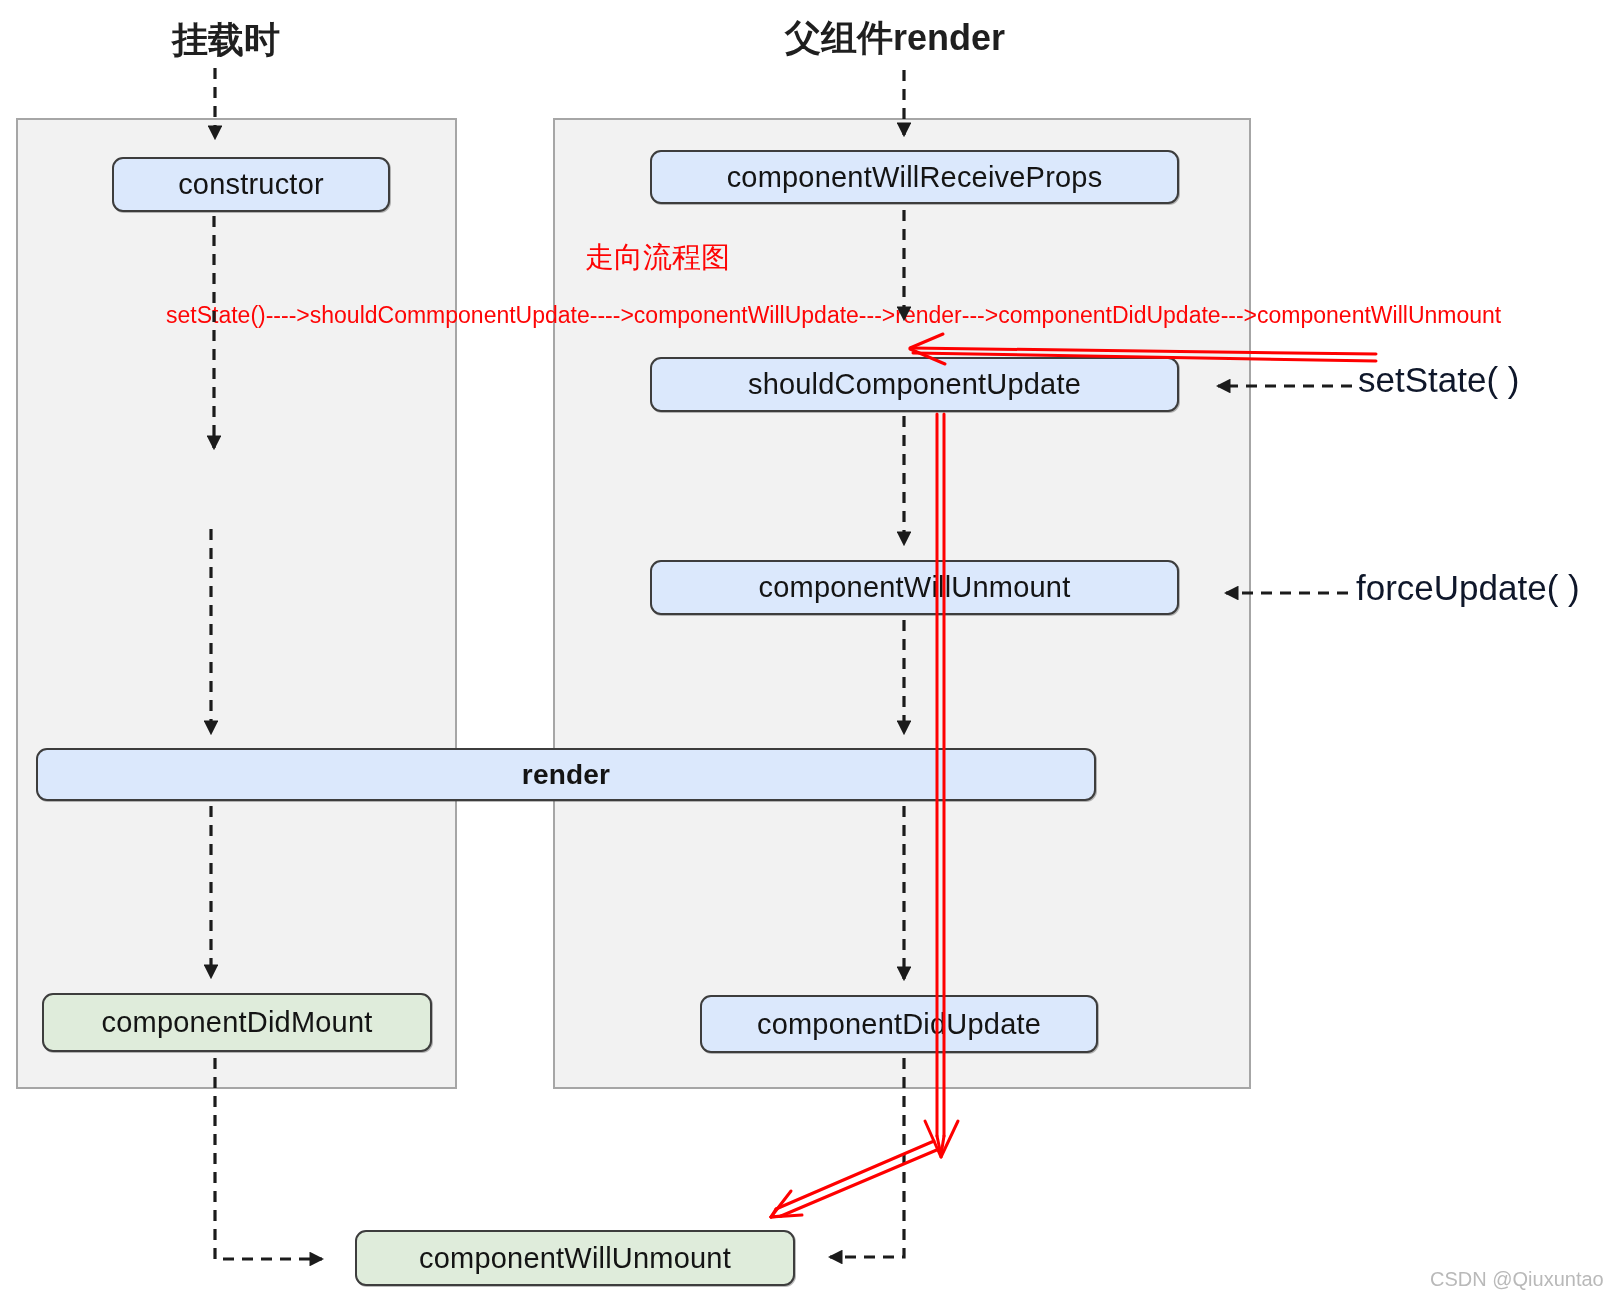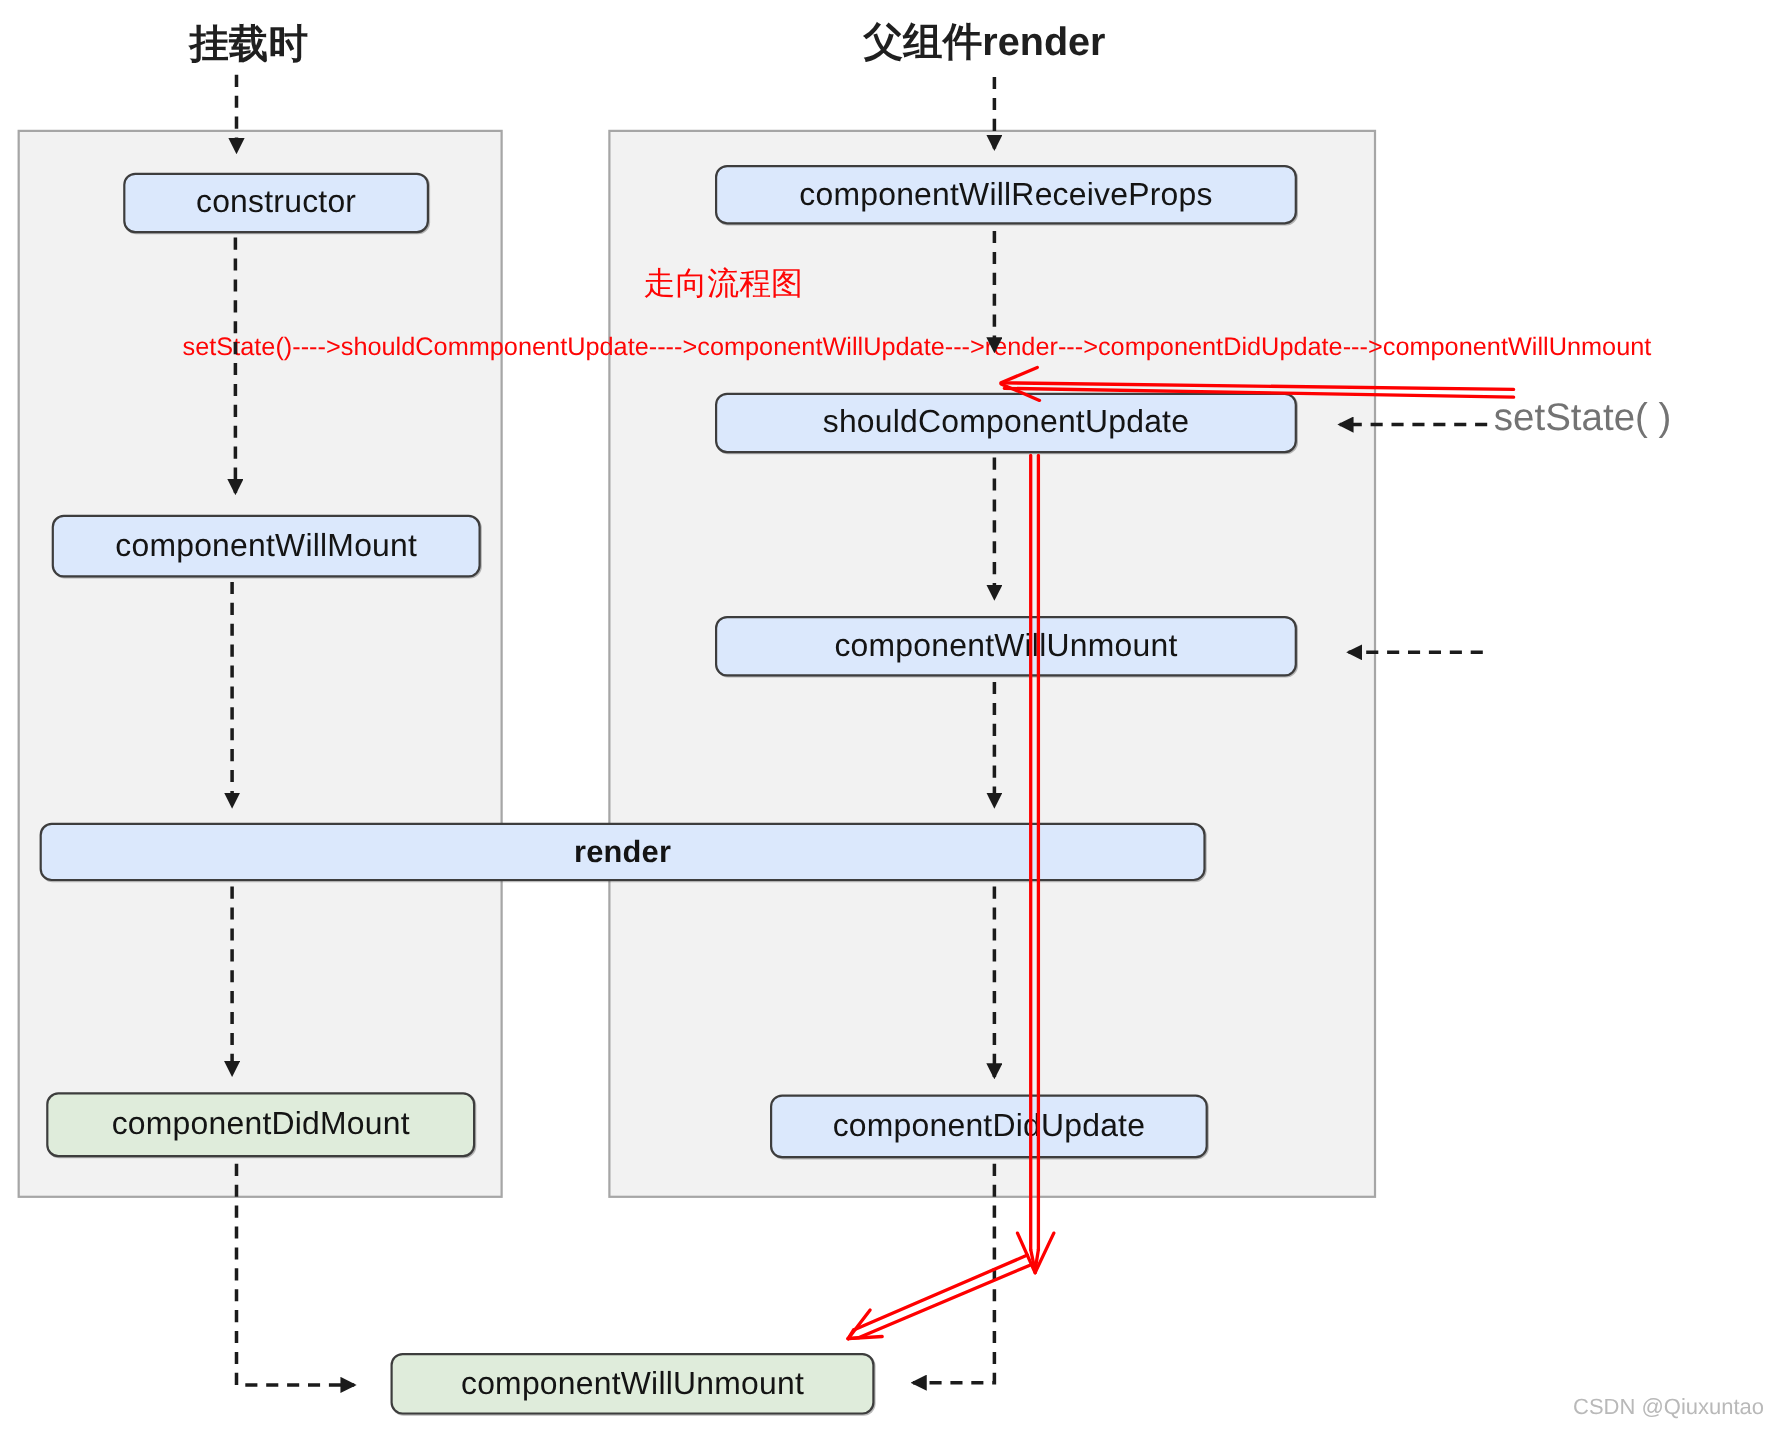--- a/index.html
+++ b/index.html
@@ -28,21 +28,21 @@
   #box-cwm        { left:47px;  top:468px; width:390px; height:57px; }
   #box-render     { left:36px;  top:748px; width:1060px; height:53px; font-weight:bold; font-size:28px; }
   #box-cdm        { left:42px;  top:993px; width:390px; height:59px; }
   #box-cdu        { left:700px; top:995px; width:398px; height:58px; }
   #box-cwun       { left:355px; top:1230px; width:440px; height:56px; }
 
   .hdr { position:absolute; font-size:36px; color:#1f1f1f; text-align:center; font-weight:600; white-space:nowrap; }
   #hdr-mount  { left:120px; top:16px; width:212px; }
   #hdr-parent { left:755px; top:14px; width:280px; }
 
-  .side-label { position:absolute; font-size:35px; color:#737373; white-space:nowrap; }
+  .side-label { position:absolute; font-size:35px; color:#0f172a; white-space:nowrap; }
   #lbl-setstate    { left:1358px; top:360px; }
   #lbl-forceupdate { left:1356px; top:568px; }
 
   .red-note { position:absolute; color:#fe0505; white-space:nowrap; }
   #flow-title { left:585px; top:238px; font-size:29px; }
   #flow-text  { left:166px; top:302px; font-size:23px; }
 
   #watermark { position:absolute; left:1430px; top:1268px; font-size:20px; color:#b9b9b9; white-space:nowrap; }
 
   svg.overlay { position:absolute; left:0; top:0; pointer-events:none; }
@@ -57,27 +57,27 @@
   <div class="panel" id="panel-left"></div>
   <div class="panel" id="panel-right"></div>
 
   <div class="hdr" id="hdr-mount">挂载时</div>
   <div class="hdr" id="hdr-parent">父组件render</div>
 
   <div class="box" id="box-constructor">constructor</div>
   <div class="box" id="box-wrp">componentWillReceiveProps</div>
   <div class="box" id="box-scu">shouldComponentUpdate</div>
   <div class="box" id="box-cwu">componentWillUnmount</div>
-  <div class="box" id="box-cwm">componentWillMount</div>
   <div class="box" id="box-render">render</div>
   <div class="box green" id="box-cdm">componentDidMount</div>
   <div class="box" id="box-cdu">componentDidUpdate</div>
   <div class="box green" id="box-cwun">componentWillUnmount</div>
 
   <div class="side-label" id="lbl-setstate">setState( )</div>
+  <div class="side-label" id="lbl-forceupdate">forceUpdate( )</div>
 
   <div class="red-note" id="flow-title">走向流程图</div>
   <div class="red-note" id="flow-text">setState()----&gt;shouldCommponentUpdate----&gt;componentWillUpdate---&gt;render---&gt;componentDidUpdate---&gt;componentWillUnmount</div>
 
   <div id="watermark">CSDN @Qiuxuntao</div>
 
   <svg class="overlay" width="1608" height="1304" viewBox="0 0 1608 1304">
     <defs>
       <marker id="arr" viewBox="0 0 10 10" refX="8.5" refY="5" markerWidth="4.6" markerHeight="4.6" orient="auto-start-reverse">
         <path d="M0,0 L10,5 L0,10 z" fill="#1b1b1b"></path>

